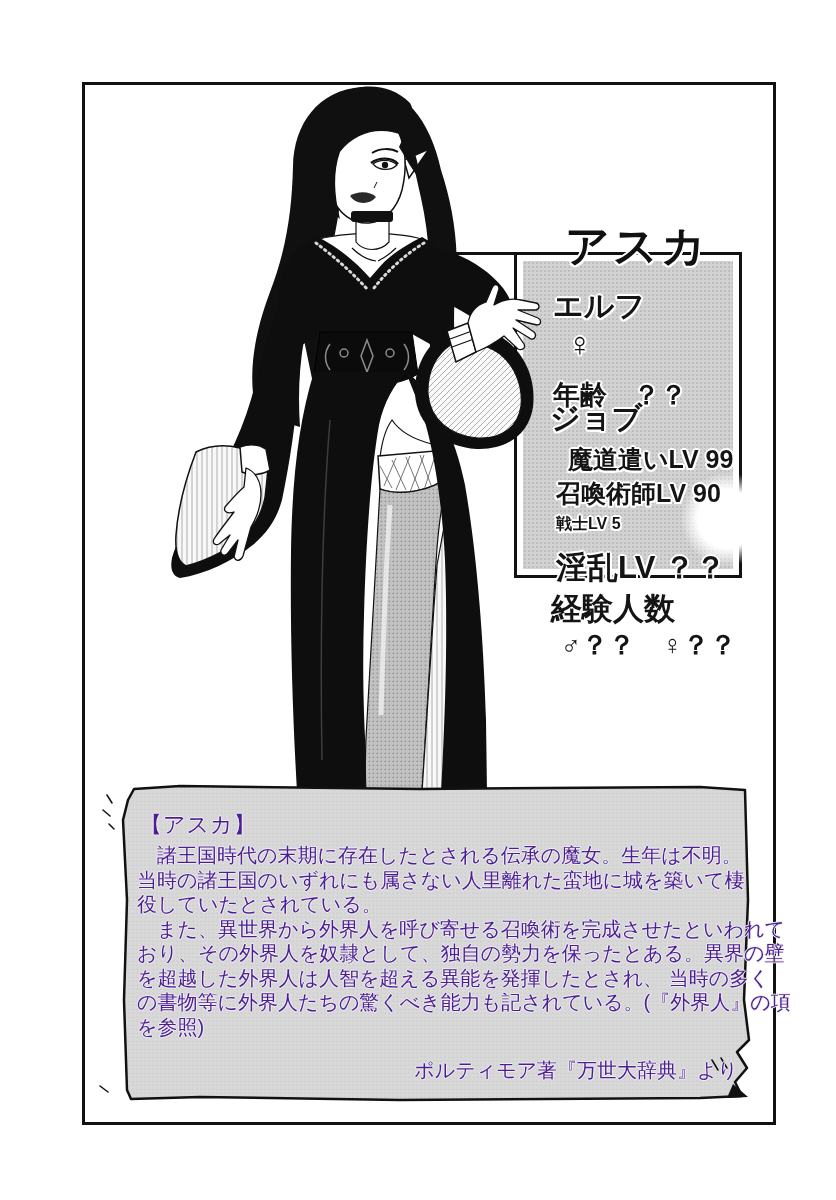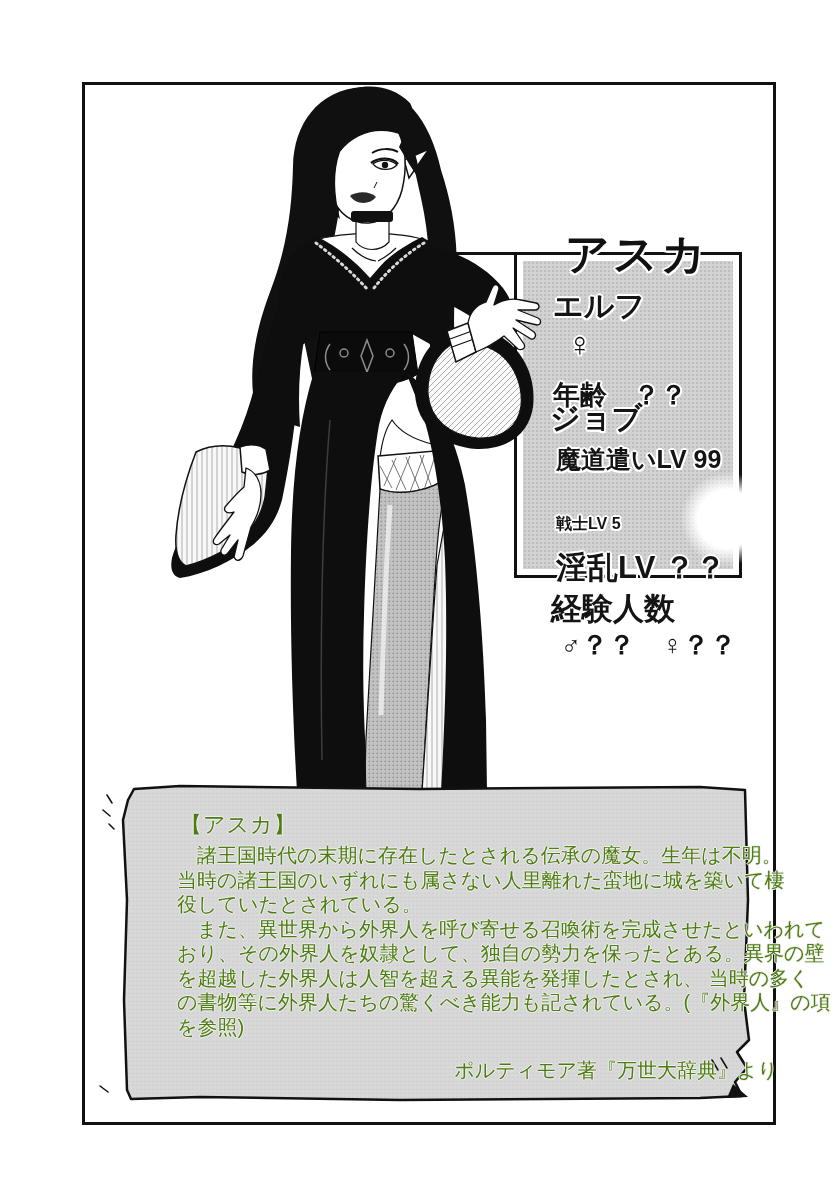--- a/index.html
+++ b/index.html
@@ -17,26 +17,26 @@
       background-image:radial-gradient(circle,#bdbdbd 0.8px,rgba(0,0,0,0) 1px);
       background-size:4px 4px;}
   .glow{position:absolute;left:158px;top:212px;width:92px;height:92px;border-radius:50%;
       background:radial-gradient(circle,#ffffff 0%,#ffffff 45%,rgba(255,255,255,0) 72%);}
   .outline{text-shadow:2px 0 0 #fff,-2px 0 0 #fff,0 2px 0 #fff,0 -2px 0 #fff,
       1.5px 1.5px 0 #fff,-1.5px 1.5px 0 #fff,1.5px -1.5px 0 #fff,-1.5px -1.5px 0 #fff;}
   .soft-outline{text-shadow:1px 0 0 #efefef,-1px 0 0 #efefef,0 1px 0 #efefef,0 -1px 0 #efefef;}
   .stat-text{position:absolute;font-weight:bold;color:#141414;white-space:nowrap;line-height:1;}
 
   .panel-title{left:532px;top:224px;width:210px;text-align:center;font-size:44px;font-weight:bold;
-      letter-spacing:3px;z-index:3;line-height:1;margin-top:8px;}
+      letter-spacing:3px;z-index:3;line-height:1;}
   .title-rule{left:450px;top:252px;width:74px;height:3px;background:#111;z-index:1;}
 
   
   .infobox-svg{left:88px;top:770px;z-index:4;}
-  .info-text{z-index:5;color:#4d7c0f;white-space:nowrap;margin-left:40px;}
+  .info-text{z-index:5;color:#4c1d95;white-space:nowrap;}
   .info-header{left:140px;top:810px;font-size:22px;letter-spacing:1px;}
   .info-para{left:137px;top:843px;width:608px;font-size:20px;line-height:24.5px;}
   .info-attr{left:137px;top:1057px;width:601px;text-align:right;font-size:20px;}
   .ruby-wrap{position:relative;display:inline-block;}
   .ruby-rt{position:absolute;left:50%;top:-12px;transform:translateX(-50%);font-size:10px;line-height:1;}
 
   
   .figure-svg{left:150px;top:85px;z-index:3;}
 </style>
 </head>
@@ -47,21 +47,22 @@
   <div class="abs frame"></div>
 
   <div class="abs title-rule"></div>
   <div class="abs stat-panel">
     <div class="stat-inner">
       <div class="glow"></div>
       <div class="stat-text outline" style="left:30px;top:30px;font-size:30px;">エルフ</div>
       <div class="stat-text outline" style="left:44px;top:66px;font-size:34px;">♀</div>
       <div class="stat-text outline" style="left:30px;top:108px;font-size:27px;margin-top:13px;"><span>年齢</span><span style="margin-left:26px;">？？</span></div>
       <div class="stat-text outline" style="left:27px;top:142px;font-size:30px;">ジョブ</div>
-      <div class="stat-text outline" style="left:33px;top:186px;font-size:25px;">魔道遣いLV 99</div>
+      <div class="stat-text outline" style="left:45px;top:186px;font-size:25px;">魔道遣いLV 99</div>
+      <div class="stat-text outline" style="left:33px;top:220px;font-size:25px;">召喚術師LV 90</div>
       <div class="stat-text outline" style="left:33px;top:255px;font-size:16px;">戦士LV 5</div>
       <div class="stat-text outline" style="left:33px;top:291px;font-size:31px;">淫乱LV ？？</div>
       <div class="stat-text outline" style="left:28px;top:332px;font-size:31px;">経験人数</div>
       <div class="stat-text outline" style="left:38px;top:371px;font-size:27px;">♂？？　♀？？</div>
     </div>
   </div>
   <div class="abs panel-title outline">アスカ</div>
 
   <svg class="abs figure-svg" width="400" height="710" viewBox="150 85 400 710" xmlns="http://www.w3.org/2000/svg">
     <defs>

